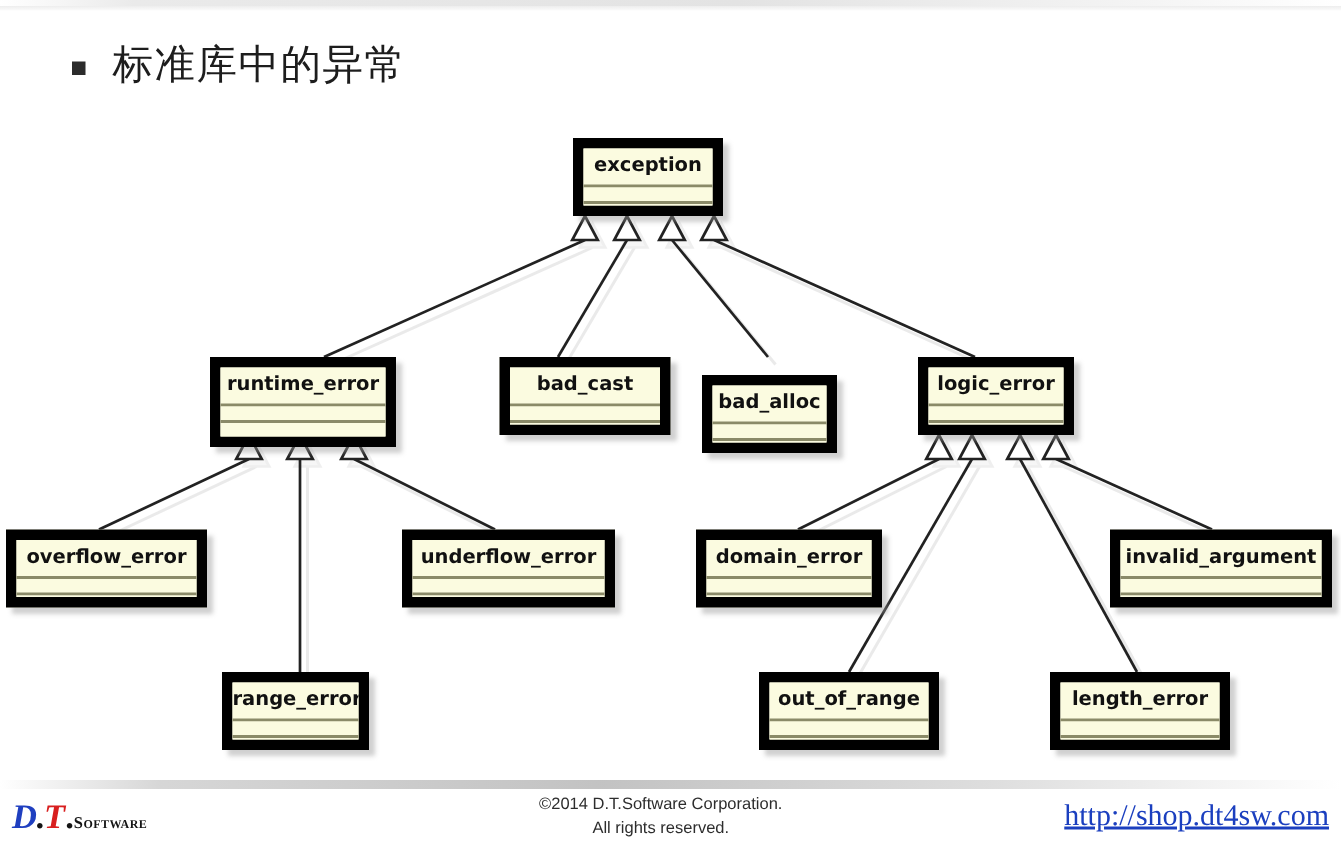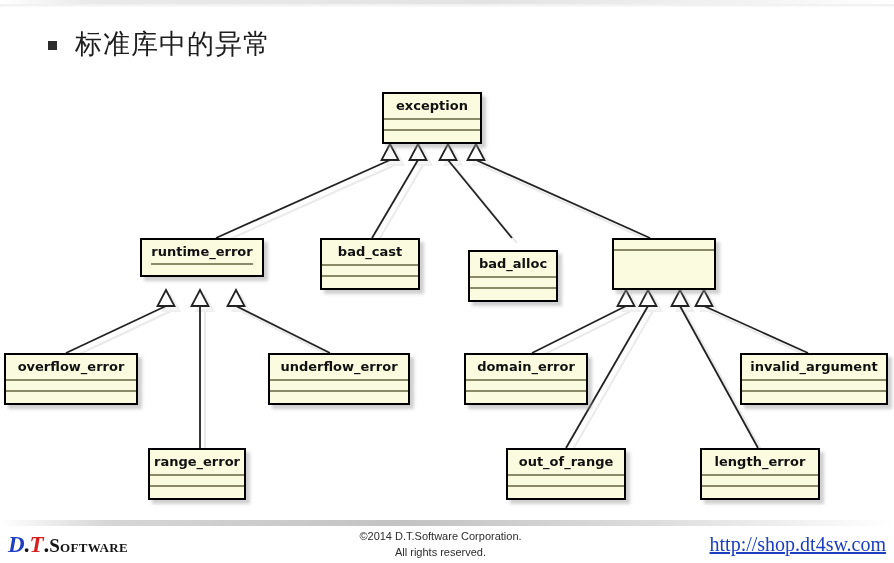--- a/index.html
+++ b/index.html
@@ -69,21 +69,21 @@
     position: absolute;
     left: 0; top: 0;
     width: 894px; height: 520px;
     pointer-events: none;
   }
 
   
   .uml-box {
     position: absolute;
     box-sizing: border-box;
-    border: 2px solid #000000;
+    border: 7px solid #000000;
     background: #fbfbe0;
     box-shadow: 4px 4px 3px rgba(150,150,150,0.45);
     display: flex;
     flex-direction: column;
     z-index: 5;
   }
   .uml-name {
     box-sizing: border-box;
     height: 26px;
     line-height: 24px;
@@ -145,21 +145,21 @@
   .logo-dot1, .logo-dot2 {
     font-size: 23px;
     color: #141414;
     font-style: normal;
   }
   .logo-t {
     font-size: 23px;
     color: #d81f1f;
   }
   .logo-software {
-    font-size: 19px;
+    font-size: 11px;
     color: #141414;
     font-style: normal;
     font-variant: small-caps;
     font-weight: bold;
     letter-spacing: 0.3px;
   }
   .copyright {
     position: absolute;
     left: 0;
     top: 4px;
@@ -283,36 +283,37 @@
           <line x1="704" y1="306" x2="808" y2="353" stroke="#222222" stroke-width="1.8"></line>
           <polygon points="704,290 695.5,306 712.5,306" fill="#ffffff" stroke="#222222" stroke-width="1.8" stroke-linejoin="miter"></polygon>
         </g>
       </svg>
     <div id="node-layer">
         <div class="uml-box" style="left: 382px; top: 92px; width: 100px; height: 52px;">
           <div class="uml-name">exception</div>
           <div class="uml-attrs"></div>
           <div class="uml-ops"></div>
         </div>
-        <div class="uml-box" style="left: 140px; top: 238px; width: 124px; height: 39px; align-items: center;">
+        <div class="uml-box" style="left: 140px; top: 238px; width: 124px; height: 60px;">
           <div class="uml-name">runtime_error</div>
           <div class="uml-attrs"></div>
           <div class="uml-ops"></div>
         </div>
-        <div class="uml-box" style="left: 320px; top: 238px; width: 100px; height: 52px;">
+        <div class="uml-box" style="left: 333px; top: 238px; width: 114px; height: 52px;">
           <div class="uml-name">bad_cast</div>
           <div class="uml-attrs"></div>
           <div class="uml-ops"></div>
         </div>
         <div class="uml-box" style="left: 468px; top: 238px; width: 90px; height: 52px; margin-top: 12px;">
           <div class="uml-name">bad_alloc</div>
           <div class="uml-attrs"></div>
           <div class="uml-ops"></div>
         </div>
         <div class="uml-box" style="left: 612px; top: 238px; width: 104px; height: 52px;">
+          <div class="uml-name">logic_error</div>
           <div class="uml-attrs"></div>
           <div class="uml-ops"></div>
         </div>
         <div class="uml-box" style="left: 4px; top: 353px; width: 134px; height: 52px;">
           <div class="uml-name">overflow_error</div>
           <div class="uml-attrs"></div>
           <div class="uml-ops"></div>
         </div>
         <div class="uml-box" style="left: 268px; top: 353px; width: 142px; height: 52px;">
           <div class="uml-name">underflow_error</div>

